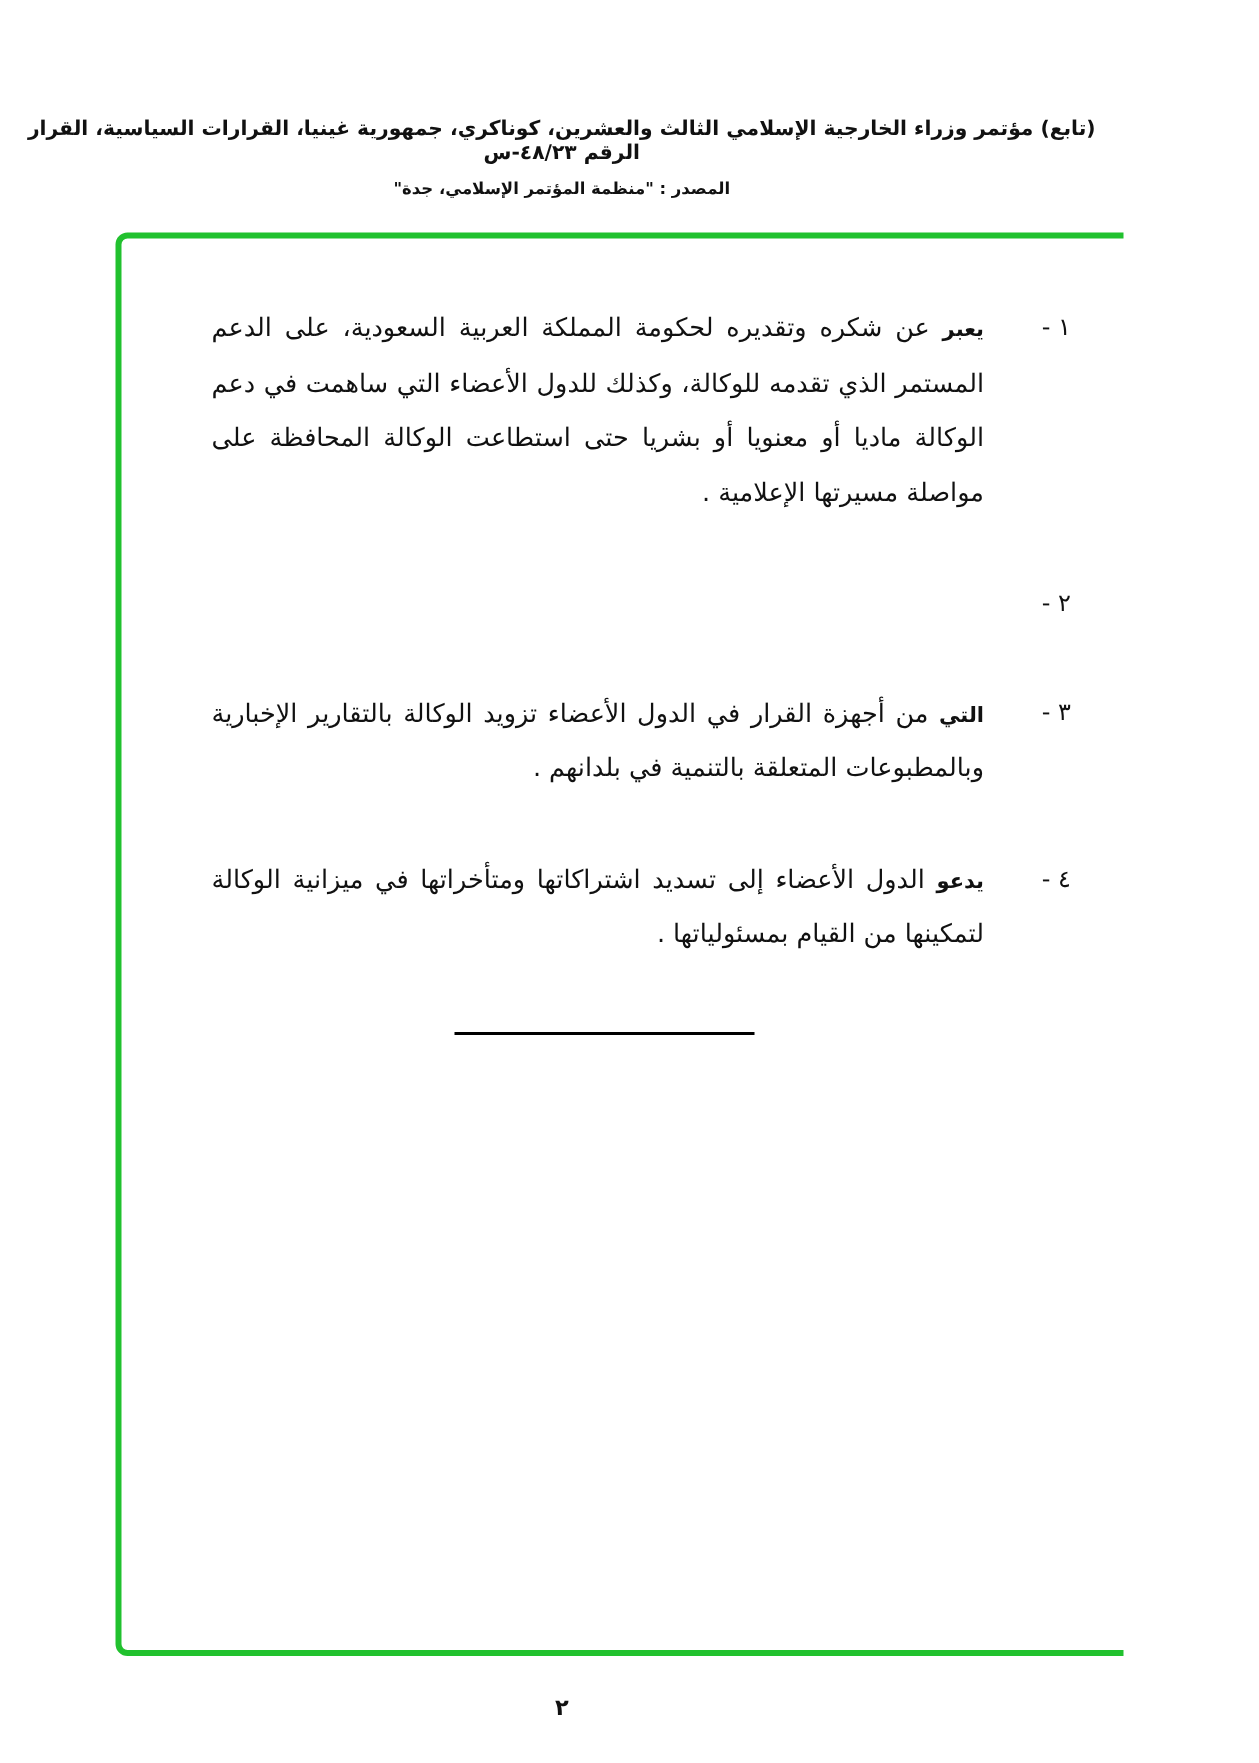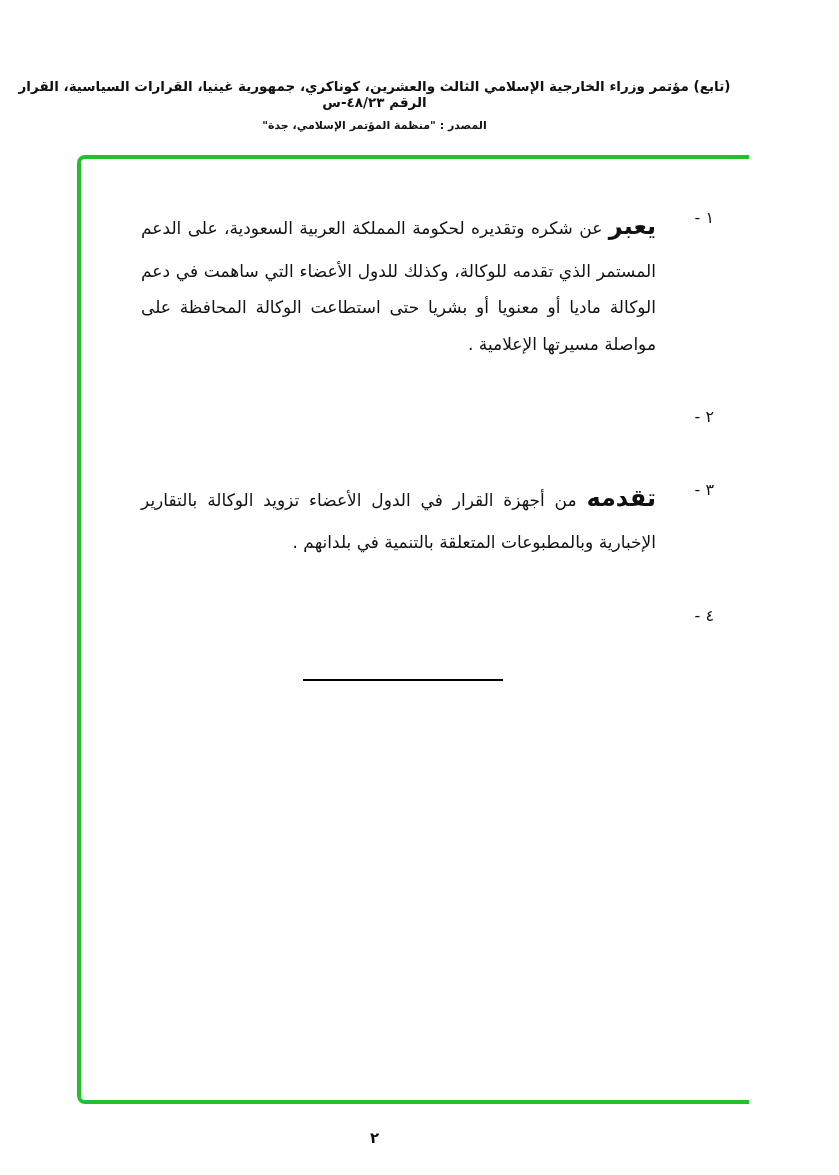--- a/index.html
+++ b/index.html
@@ -57,21 +57,21 @@
     padding-top: 0;
     font-size: 16px;
   }
   .res-para {
     flex: 1 1 auto;
     text-align: justify;
     margin: 0;
   }
   .res-lead {
     font-weight: bold;
-    font-size: 24px;
+    font-size: 14px;
   }
   .divider {
     width: 200px;
     height: 0;
     border-top: 2px solid #000;
     margin: 46px auto 0 auto;
     
     position: relative;
     right: 25px;
   }
@@ -103,25 +103,26 @@
         <div class="res-marker">١ -</div>
         <p class="res-para"><b class="res-lead">يعبر</b> <span>عن شكره وتقديره لحكومة المملكة العربية السعودية، على الدعم المستمر الذي تقدمه للوكالة، وكذلك للدول الأعضاء التي ساهمت في دعم  الوكالة ماديا أو معنويا أو بشريا حتى استطاعت الوكالة المحافظة على مواصلة مسيرتها الإعلامية .</span></p>
       </div>
 
       <div class="res-item">
         <div class="res-marker">٢ -</div>
       </div>
 
       <div class="res-item">
         <div class="res-marker">٣ -</div>
-        <p class="res-para"><b class="res-lead">تقدمه</b> <span>من أجهزة القرار في الدول الأعضاء تزويد الوكالة بالتقارير الإخبارية وبالمطبوعات المتعلقة بالتنمية في بلدانهم .</span></p>
+        <p class="res-para"><b class="res-lead">التي</b> <span>من أجهزة القرار في الدول الأعضاء تزويد الوكالة بالتقارير الإخبارية وبالمطبوعات المتعلقة بالتنمية في بلدانهم .</span></p>
       </div>
 
       <div class="res-item">
         <div class="res-marker">٤ -</div>
+        <p class="res-para"><b class="res-lead">يدعو</b> <span>الدول الأعضاء إلى تسديد اشتراكاتها ومتأخراتها في ميزانية الوكالة لتمكينها من القيام بمسئولياتها .</span></p>
       </div>
 
       <div class="divider"></div>
 
     </div>
   </div>
 
   <div class="footer-pagenum">٢</div>
 
 </div>

